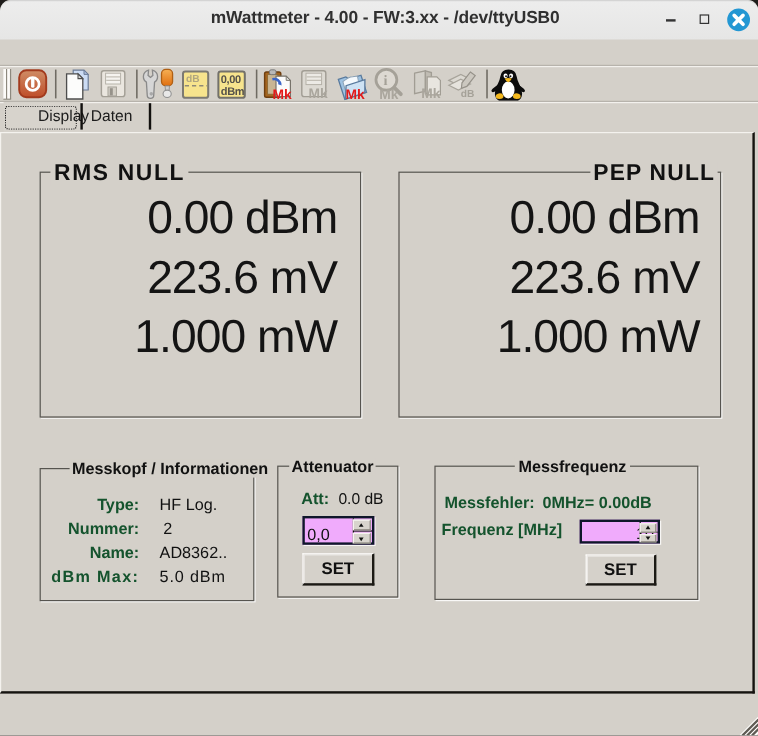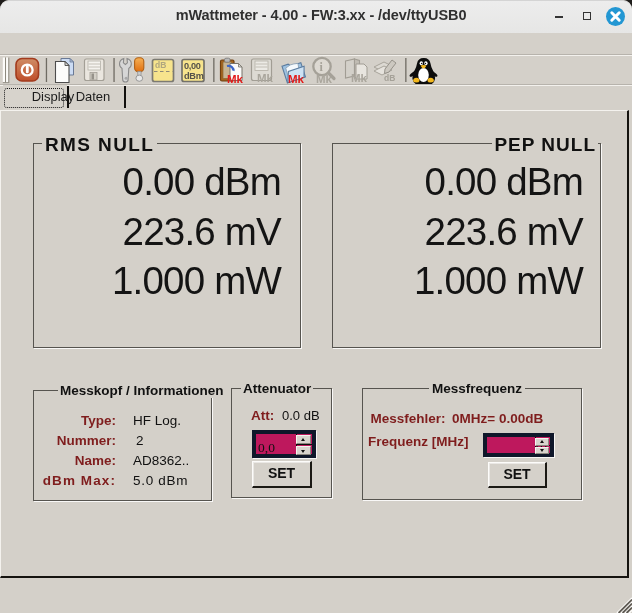--- a/index.html
+++ b/index.html
@@ -30,24 +30,24 @@
 .gb{position:absolute;border:1px solid #56544f;box-shadow:1px 1px 0 rgba(255,255,255,0.85);}
 .gb .gt{position:absolute;background:#d4d0c9;font-weight:bold;color:#111;white-space:nowrap;}
 #gbrms{left:33px;top:143px;width:266px;height:203px;}
 #gbpep{left:332px;top:143px;width:267px;height:203px;}
 .bigline{position:absolute;font-size:38.5px;color:#141414;white-space:nowrap;letter-spacing:-0.8px;}
 #gbinfo{left:33px;top:390px;width:177px;height:109px;}
 #gbatt{left:231px;top:388px;width:99px;height:108px;}
 #gbfreq{left:362px;top:388px;width:218px;height:110px;}
 .gt1{font-size:19px;top:-9px;line-height:20px;letter-spacing:1.4px;}
 .gt2{font-size:13.5px;top:-8px;line-height:15px;}
-.blbl{position:absolute;font-weight:bold;font-size:13.5px;color:#7f1d1d;white-space:nowrap;}
+.blbl{position:absolute;font-weight:bold;font-size:13.5px;color:#14532d;white-space:nowrap;}
 .rlbl{position:absolute;font-size:13.5px;color:#111;white-space:nowrap;}
 
-.spin{position:absolute;background:#be185d;border:4px solid #0f172a;box-shadow:1px 1px 0 rgba(255,255,255,0.8);font-family:Liberation Serif, serif;}
+.spin{position:absolute;background:#f0abfc;border:2px solid #0f172a;box-shadow:1px 1px 0 rgba(255,255,255,0.8);}
 .spin .val{position:absolute;font-size:13.5px;color:#111;}
 .sbtn{position:absolute;background:#d8d4cd;border-top:1px solid #f6f4f0;border-left:1px solid #f6f4f0;border-right:1px solid #8a867e;border-bottom:1px solid #8a867e;}
 .sbtn .tri{position:absolute;width:0;height:0;}
 .sdiv{position:absolute;background:#0c0c0c;}
 
 .pbtn{position:absolute;background:#d5d1ca;border-top:1px solid #fdfcfa;border-left:1px solid #fdfcfa;border-right:2px solid #1b1914;border-bottom:2px solid #1b1914;box-shadow:inset 1px 1px 0 rgba(255,255,255,0.5);text-align:center;font-weight:bold;font-size:14px;color:#111;}
 
 #grip{position:absolute;right:0;bottom:0;width:16px;height:16px;overflow:hidden;}
 </style>
 </head>

